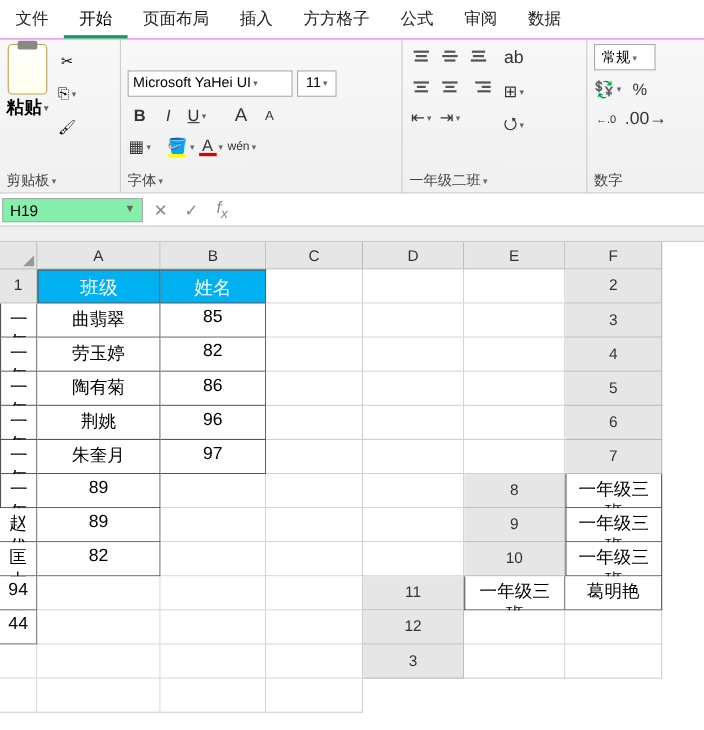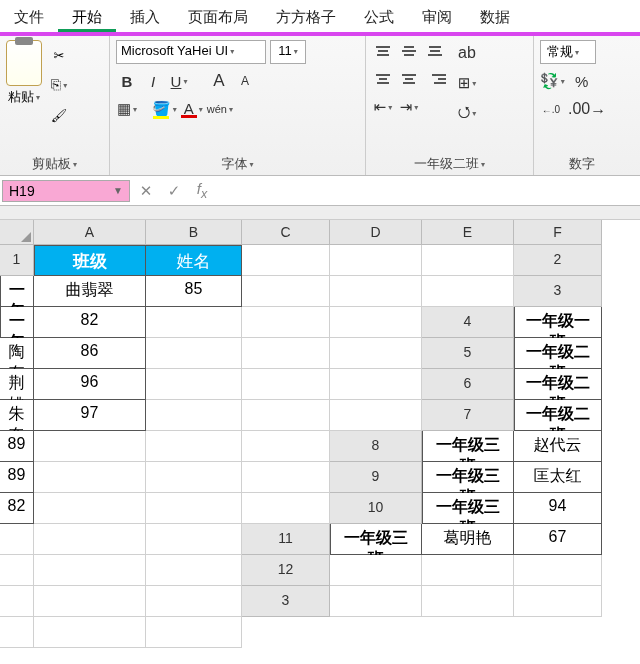--- a/index.html
+++ b/index.html
@@ -1,41 +1,41 @@
 <!DOCTYPE html>
 <html><head>
 <meta charset="utf-8">
 <style>
   * { box-sizing: border-box; margin: 0; padding: 0; }
   body { font-family: "Microsoft YaHei", Arial, sans-serif; font-size: 13px; background: #fff; width: 640px; height: 664px; overflow: hidden; }
   
   
-  .menubar { display: flex; background: #fff; height: 36px; align-items: stretch; border-bottom: 4px solid #d946ef; }
+  .menubar { display: flex; background: #fff; height: 36px; align-items: stretch; border-bottom: 1px solid #d946ef; }
   .menu-item { padding: 8px 14px; font-size: 15px; cursor: pointer; color: #222; }
   .menu-item.active { background: #fff; border-bottom: 3px solid #0f9d58; color: #000; font-weight: 500; }
   
   
   .ribbon { display: flex; background: linear-gradient(#f8f8f8,#f0f0f0); height: 140px; border-bottom: 1px solid #bbb; }
   .ribbon-group { display: flex; flex-direction: column; padding: 4px 6px 2px 6px; border-right: 1px solid #ccc; }
   .ribbon-group-body { flex: 1; display: flex; align-items: flex-start; gap: 6px; }
-  .ribbon-group-label { text-align: center; font-size: 13px; color: #444; padding-top: 2px; }
+  .ribbon-group-label { font-size: 13px; color: #444; padding-top: 2px; }
   .drop::after { content: "▾"; font-size: 8px; margin-left: 2px; color: #666; vertical-align: middle; }
   
   
   .clip-left { display: flex; flex-direction: column; align-items: center; gap: 2px; }
   .clip-right { display: flex; flex-direction: column; gap: 8px; padding-top: 4px; }
   .icon-box { width: 22px; height: 22px; display: inline-flex; align-items: center; justify-content: center; }
   .paste-big { width: 36px; height: 46px; border: 1px solid #c0a050; border-radius: 4px; background: linear-gradient(#fff,#ffe); position: relative; }
   .paste-big::before { content: ""; position: absolute; top: -4px; left: 8px; width: 18px; height: 8px; background: #888; border-radius: 2px; }
-  .paste-label { font-size: 13px; }
+  .paste-label { font-size: 16px; font-weight: bold; }
   
   
   .font-row { display: flex; gap: 4px; align-items: center; }
   .font-stack { display: flex; flex-direction: column; gap: 6px; }
-  .font-select { border: 1px solid #aaa; background: #fff; padding: 2px 4px; font-size: 13px; height: 24px; }
+  .font-select { border: 1px solid #aaa; background: #fff; padding: 2px 4px; font-size: 13px; height: 24px; margin-top: 24px; }
   .font-name { width: 150px; }
   .font-size { width: 36px; text-align: center; }
   .btn { display: inline-flex; align-items: center; justify-content: center; min-width: 22px; height: 22px; cursor: pointer; font-size: 15px; color: #333; }
   .btn u { text-decoration: underline; }
   .b { font-weight: bold; }
   .i { font-style: italic; }
   .color-bar { display: inline-block; width: 16px; height: 3px; background: #d00; margin-top: -2px; }
   .fill-bar { display: inline-block; width: 16px; height: 3px; background: #ff0; margin-top: -2px; }
   
   
@@ -45,47 +45,47 @@
   .align-glyph { width: 22px; height: 22px; display: flex; flex-direction: column; justify-content: center; gap: 2px; }
   .al { height: 2px; background: #555; }
   
   
   .num-stack { display: flex; flex-direction: column; gap: 6px; }
   .num-select { border: 1px solid #aaa; background: #fff; padding: 2px 6px; font-size: 13px; height: 24px; width: 56px; }
   .num-row { display: flex; gap: 6px; }
   
   
   .fbar-row { display: flex; height: 30px; border-bottom: 1px solid #bbb; background: #fff; align-items: center; }
-  .name-box { width: 128px; border: 1px solid #aaa; margin: 2px; padding: 2px 6px; font-size: 14px; display: flex; align-items: center; justify-content: space-between; background: #f9a8d4; }
+  .name-box { width: 128px; border: 1px solid #aaa; margin: 2px; padding: 2px 6px; font-size: 14px; display: flex; align-items: center; justify-content: space-between; background: #86efac; }
   .fbar-btn { width: 28px; text-align: center; color: #888; font-size: 15px; cursor: pointer; }
   .formula-input { flex: 1; border: none; outline: none; font-size: 14px; padding: 2px 6px; }
   
   
   .gap-row { height: 14px; border-bottom: 1px solid #ccc; background: #eee; }
   
   
   .grid { display: grid; grid-template-columns: 34px 112px 96px 88px 92px 92px 88px; }
   .col-head, .row-head, .corner { background: #e6e6e6; border-right: 1px solid #bbb; border-bottom: 1px solid #bbb; text-align: center; font-size: 14px; color: #333; padding: 4px 0; }
   .corner { background: #e6e6e6; position: relative; }
   .corner::after { content: ""; position: absolute; right: 2px; bottom: 2px; border-left: 10px solid transparent; border-bottom: 10px solid #999; }
   .cell { border-right: 1px solid #d0d0d0; border-bottom: 1px solid #d0d0d0; padding: 4px 6px; font-size: 16px; text-align: center; height: 31px; background: #fff; }
   .row-head { font-size: 14px; padding: 6px 0; }
   .thead { background: #00b0f0; color: #fff; font-size: 17px; border-right: 1px solid #888; border-bottom: 1px solid #888; }
   .tblcell { border-right: 1px solid #555; border-bottom: 1px solid #555; }
-  .tbl-left { border-left: 1px solid #555; font-weight: bold; }
+  .tbl-left { border-left: 1px solid #555; }
   .tbl-top { border-top: 1px solid #555; }
 </style>
 </head>
 <body>
 
 <div class="menubar">
   <div class="menu-item">文件</div>
   <div class="menu-item active">开始</div>
+  <div class="menu-item">页面布局</div>
   <div class="menu-item">插入</div>
-  <div class="menu-item">页面布局</div>
   <div class="menu-item">方方格子</div>
   <div class="menu-item">公式</div>
   <div class="menu-item">审阅</div>
   <div class="menu-item">数据</div>
 </div>
 
 <div class="ribbon">
 
   <div class="ribbon-group" style="width:110px">
     <div class="ribbon-group-body">
@@ -237,20 +237,21 @@
     <div class="cell"></div>
     <div class="row-head">2</div>
     <div class="cell tblcell tbl-left">一年级一班</div>
     <div class="cell tblcell">曲翡翠</div>
     <div class="cell tblcell">85</div>
     <div class="cell"></div>
     <div class="cell"></div>
     <div class="cell"></div>
     <div class="row-head">3</div>
     <div class="cell tblcell tbl-left">一年级一班</div>
+    <div class="cell tblcell">劳玉婷</div>
     <div class="cell tblcell">82</div>
     <div class="cell"></div>
     <div class="cell"></div>
     <div class="cell"></div>
     <div class="row-head">4</div>
     <div class="cell tblcell tbl-left">一年级一班</div>
     <div class="cell tblcell">陶有菊</div>
     <div class="cell tblcell">86</div>
     <div class="cell"></div>
     <div class="cell"></div>
@@ -291,21 +292,21 @@
     <div class="cell"></div>
     <div class="row-head">10</div>
     <div class="cell tblcell tbl-left">一年级三班</div>
     <div class="cell tblcell">94</div>
     <div class="cell"></div>
     <div class="cell"></div>
     <div class="cell"></div>
     <div class="row-head">11</div>
     <div class="cell tblcell tbl-left">一年级三班</div>
     <div class="cell tblcell">葛明艳</div>
-    <div class="cell tblcell">67</div>
+    <div class="cell tblcell">44</div>
     <div class="cell"></div>
     <div class="cell"></div>
     <div class="cell"></div>
     <div class="row-head">12</div>
     <div class="cell"></div>
     <div class="cell"></div>
     <div class="cell"></div>
     <div class="cell"></div>
     <div class="cell"></div>
     <div class="cell"></div>

